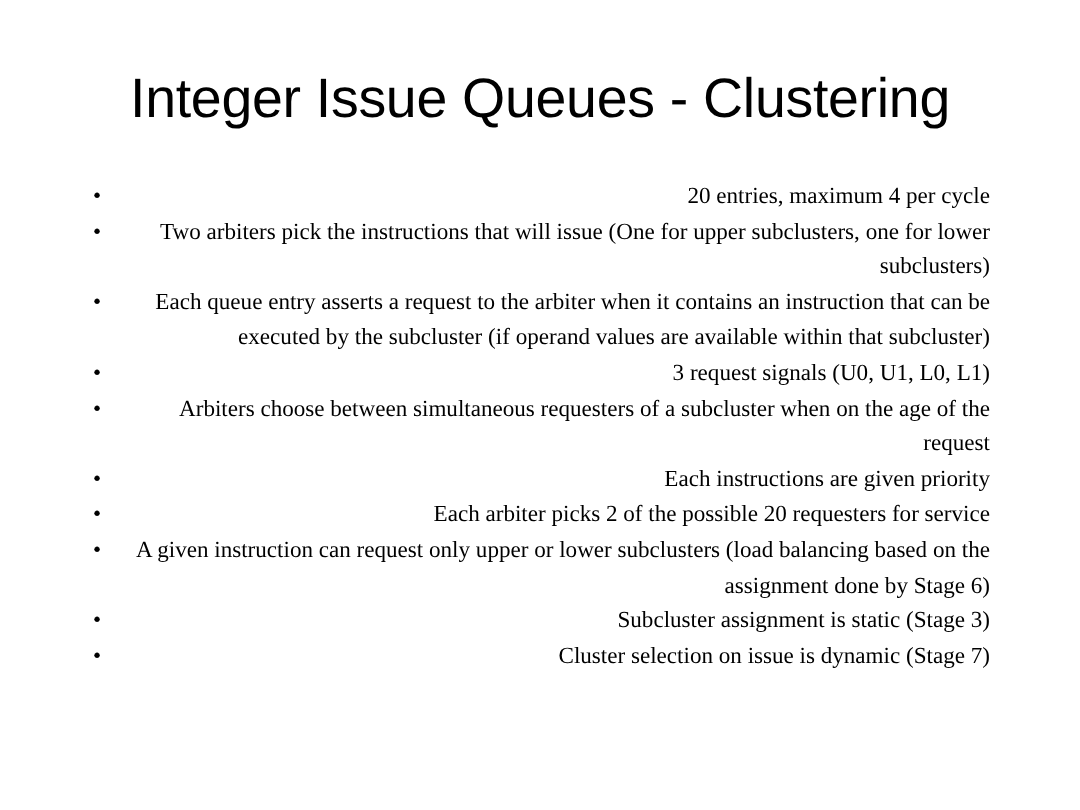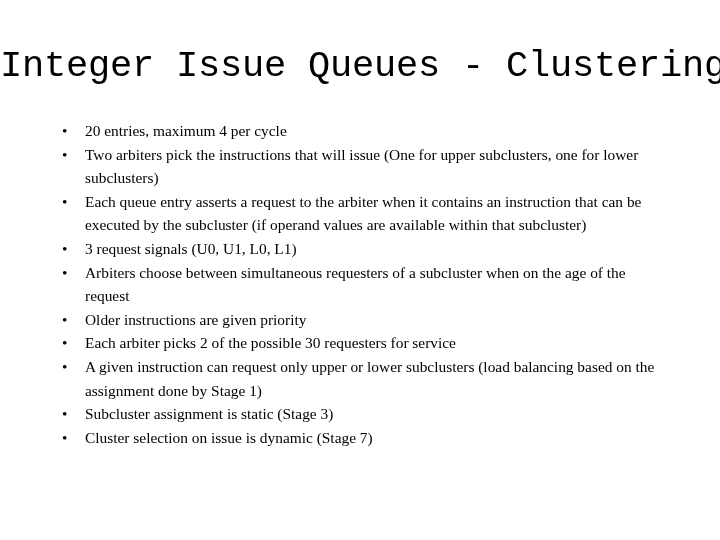--- a/index.html
+++ b/index.html
@@ -21,21 +21,21 @@
     width: 720px;
     height: 540px;
     background: #ffffff;
   }
   .slide-title {
     position: absolute;
     left: 0;
     top: 44px;
     width: 720px;
     text-align: center;
-    font-family: Liberation Mono, monospace;
+    font-family: Liberation Sans, sans-serif;
     font-size: 37px;
     font-weight: normal;
     line-height: 44px;
     letter-spacing: -0.2px;
     color: #000000;
     white-space: nowrap;
     margin: 0;
   }
   .body-block {
     position: absolute;
@@ -63,20 +63,21 @@
     left: 6px;
     top: 0;
     width: 10px;
     line-height: 23.6px;
     font-size: 15.4px;
     text-align: left;
     color: #000000;
   }
   ul.bullets > li .bullet-text {
     display: block;
+    text-align: right;
   }
 </style>
 </head>
 <body>
 
 <div class="slide">
 
   <h1 class="slide-title">Integer Issue Queues - Clustering</h1>
 
   <div class="body-block">
@@ -102,31 +103,31 @@
         <span class="bullet-text">3 request signals (U0, U1, L0, L1)</span>
       </li>
 
       <li>
         <span class="bullet-marker">•</span>
         <span class="bullet-text">Arbiters choose between simultaneous requesters of a subcluster when on the age of the request</span>
       </li>
 
       <li>
         <span class="bullet-marker">•</span>
-        <span class="bullet-text">Older instructions are given priority</span>
+        <span class="bullet-text">Each instructions are given priority</span>
       </li>
 
       <li>
         <span class="bullet-marker">•</span>
-        <span class="bullet-text">Each arbiter picks 2 of the possible 30 requesters for service</span>
+        <span class="bullet-text">Each arbiter picks 2 of the possible 20 requesters for service</span>
       </li>
 
       <li>
         <span class="bullet-marker">•</span>
-        <span class="bullet-text">A given instruction can request only upper or lower subclusters (load balancing based on the assignment done by Stage 1)</span>
+        <span class="bullet-text">A given instruction can request only upper or lower subclusters (load balancing based on the assignment done by Stage 6)</span>
       </li>
 
       <li>
         <span class="bullet-marker">•</span>
         <span class="bullet-text">Subcluster assignment is static (Stage 3)</span>
       </li>
 
       <li>
         <span class="bullet-marker">•</span>
         <span class="bullet-text">Cluster selection on issue is dynamic (Stage 7)</span>

